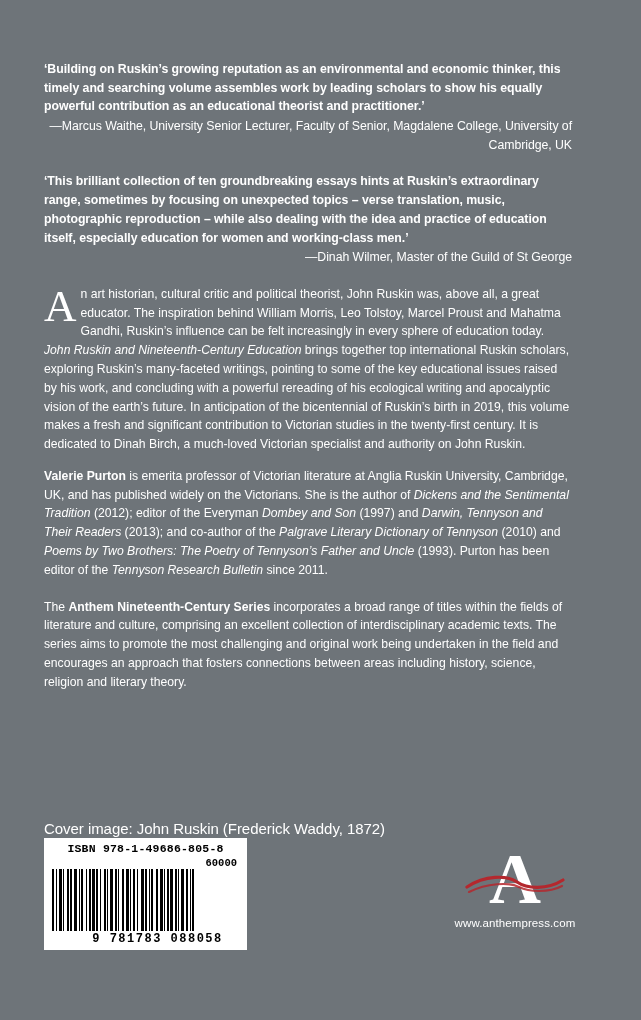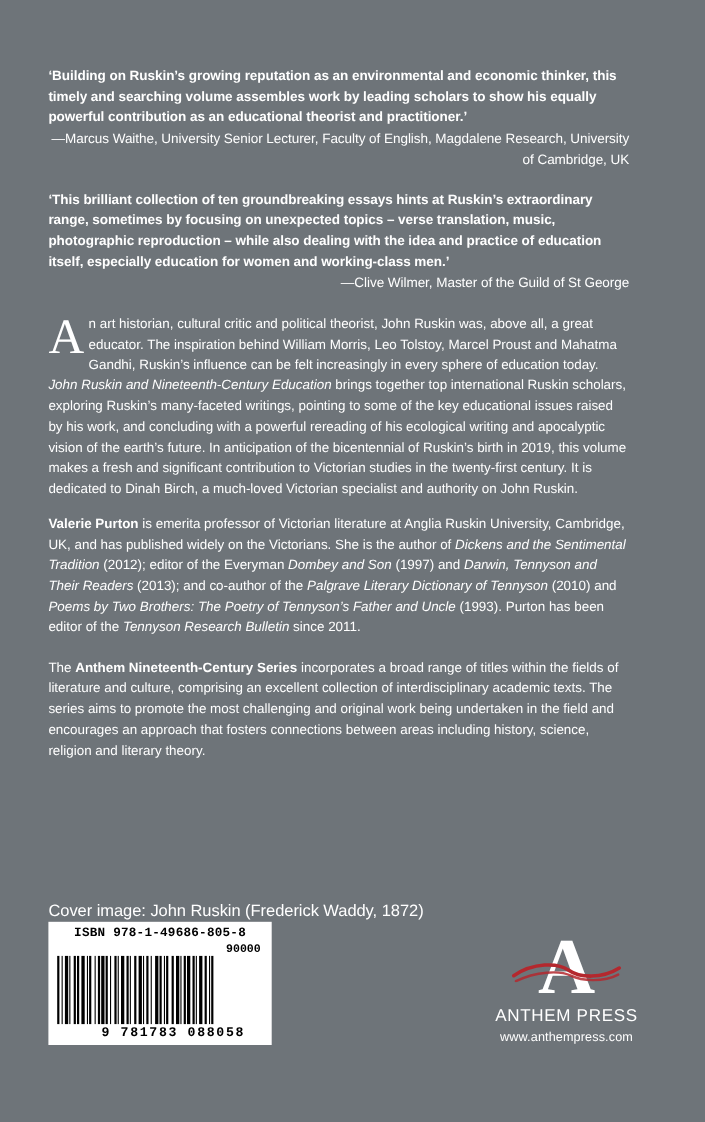--- a/index.html
+++ b/index.html
@@ -177,47 +177,47 @@
 </style>
 </head>
 <body>
 
 <div class="page">
 
   <div class="content">
 
     <div class="blurb">
       <span class="quote-text">‘Building on Ruskin’s growing reputation as an environmental and  economic thinker, this timely and searching volume assembles work by leading scholars to show his equally powerful contribution as an educational theorist and practitioner.’</span>
-      <span class="attrib">—Marcus Waithe, University Senior Lecturer, Faculty of English, Magdalene Research, University of Cambridge, UK</span>
+      <span class="attrib">—Marcus Waithe, University Senior Lecturer, Faculty of Senior, Magdalene College, University of Cambridge, UK</span>
     </div>
 
     <div class="blurb second">
       <span class="quote-text">‘This brilliant collection of ten groundbreaking essays hints at Ruskin’s extraordinary range, sometimes by focusing on unexpected topics – verse translation, music, photographic reproduction – while also dealing with the idea and practice of education itself, especially education for women and working-class men.’</span>
-      <span class="attrib">—Clive Wilmer, Master of the Guild of St George</span>
+      <span class="attrib">—Dinah Wilmer, Master of the Guild of St George</span>
     </div>
 
     <div class="body-para dropcap-para">
       <span class="dropcap">A</span><span>n art historian, cultural critic and political theorist, John Ruskin was, above all, a great educator. The inspiration behind William Morris, Leo Tolstoy, Marcel Proust and Mahatma Gandhi, Ruskin’s influence can be felt increasingly in every sphere of education today. </span><span class="ital">John Ruskin and Nineteenth-Century Education</span><span> brings together top international Ruskin scholars, exploring Ruskin’s many-faceted writings, pointing to some of the key educational issues raised by his work, and concluding with a powerful rereading of his ecological writing and apocalyptic vision of the earth’s future. In anticipation of the bicentennial of Ruskin’s birth in 2019, this volume makes a fresh and significant contribution to Victorian studies in the twenty-first century. It is dedicated to Dinah Birch, a much-loved Victorian specialist and authority on John Ruskin.</span>
     </div>
 
     <div class="body-para">
       <span class="bold">Valerie Purton</span><span> is emerita professor of Victorian literature at Anglia Ruskin University, Cambridge, UK, and has published widely on the Victorians. She is the author of </span><span class="ital">Dickens and the Sentimental Tradition</span><span> (2012); editor of the Everyman </span><span class="ital">Dombey and Son</span><span> (1997) and </span><span class="ital">Darwin, Tennyson and Their Readers</span><span> (2013); and co-author of the </span><span class="ital">Palgrave Literary Dictionary of Tennyson</span><span> (2010) and </span><span class="ital">Poems by Two Brothers: The Poetry of Tennyson’s Father and Uncle</span><span> (1993). Purton has been editor of the </span><span class="ital">Tennyson Research Bulletin</span><span> since 2011.</span>
     </div>
 
     <div class="body-para" style="margin-top:18px;">
       <span>The </span><span class="bold">Anthem Nineteenth-Century Series</span><span> incorporates a broad range of titles within the fields of literature and culture, comprising an excellent collection of interdisciplinary academic texts. The series aims to promote the most challenging and original work being undertaken in the field and encourages an approach that fosters connections between areas including history, science, religion and literary theory.</span>
     </div>
 
   </div>
 
   <div class="cover-image-note">Cover image: John Ruskin (Frederick Waddy, 1872)</div>
 
   <div class="barcode-box">
     <div class="isbn-text">ISBN 978-1-49686-805-8</div>
-    <div class="ean-top">90000</div>
+    <div class="ean-top">60000</div>
     <div class="bars">
       <span class="b" style="width:2px"></span>
         <span style="width:2px"></span>
       <span class="b" style="width:1px"></span>
         <span style="width:2px"></span>
       <span class="b" style="width:3px"></span>
         <span style="width:1px"></span>
       <span class="b" style="width:1px"></span>
         <span style="width:3px"></span>
       <span class="b" style="width:2px"></span>
@@ -294,17 +294,16 @@
   </div>
 
   <div class="logo-wrap">
     <div class="logo-mark">
       <div class="logo-a">A</div>
       <svg class="swoosh" viewBox="0 0 100 20">
         <path d="M2 14 C 20 2, 42 2, 52 9 C 62 16, 82 17, 98 7" stroke="#b4282e" stroke-width="3.2" fill="none" stroke-linecap="round"></path>
         <path d="M4 19 C 22 10, 44 9, 54 14 C 64 19, 84 20, 97 13" stroke="#b4282e" stroke-width="2.2" fill="none" stroke-linecap="round" opacity="0.85"></path>
       </svg>
     </div>
-    <div class="publisher-name">ANTHEM PRESS</div>
     <div class="publisher-url">www.anthempress.com</div>
   </div>
 
 </div>
 
 </body></html>

